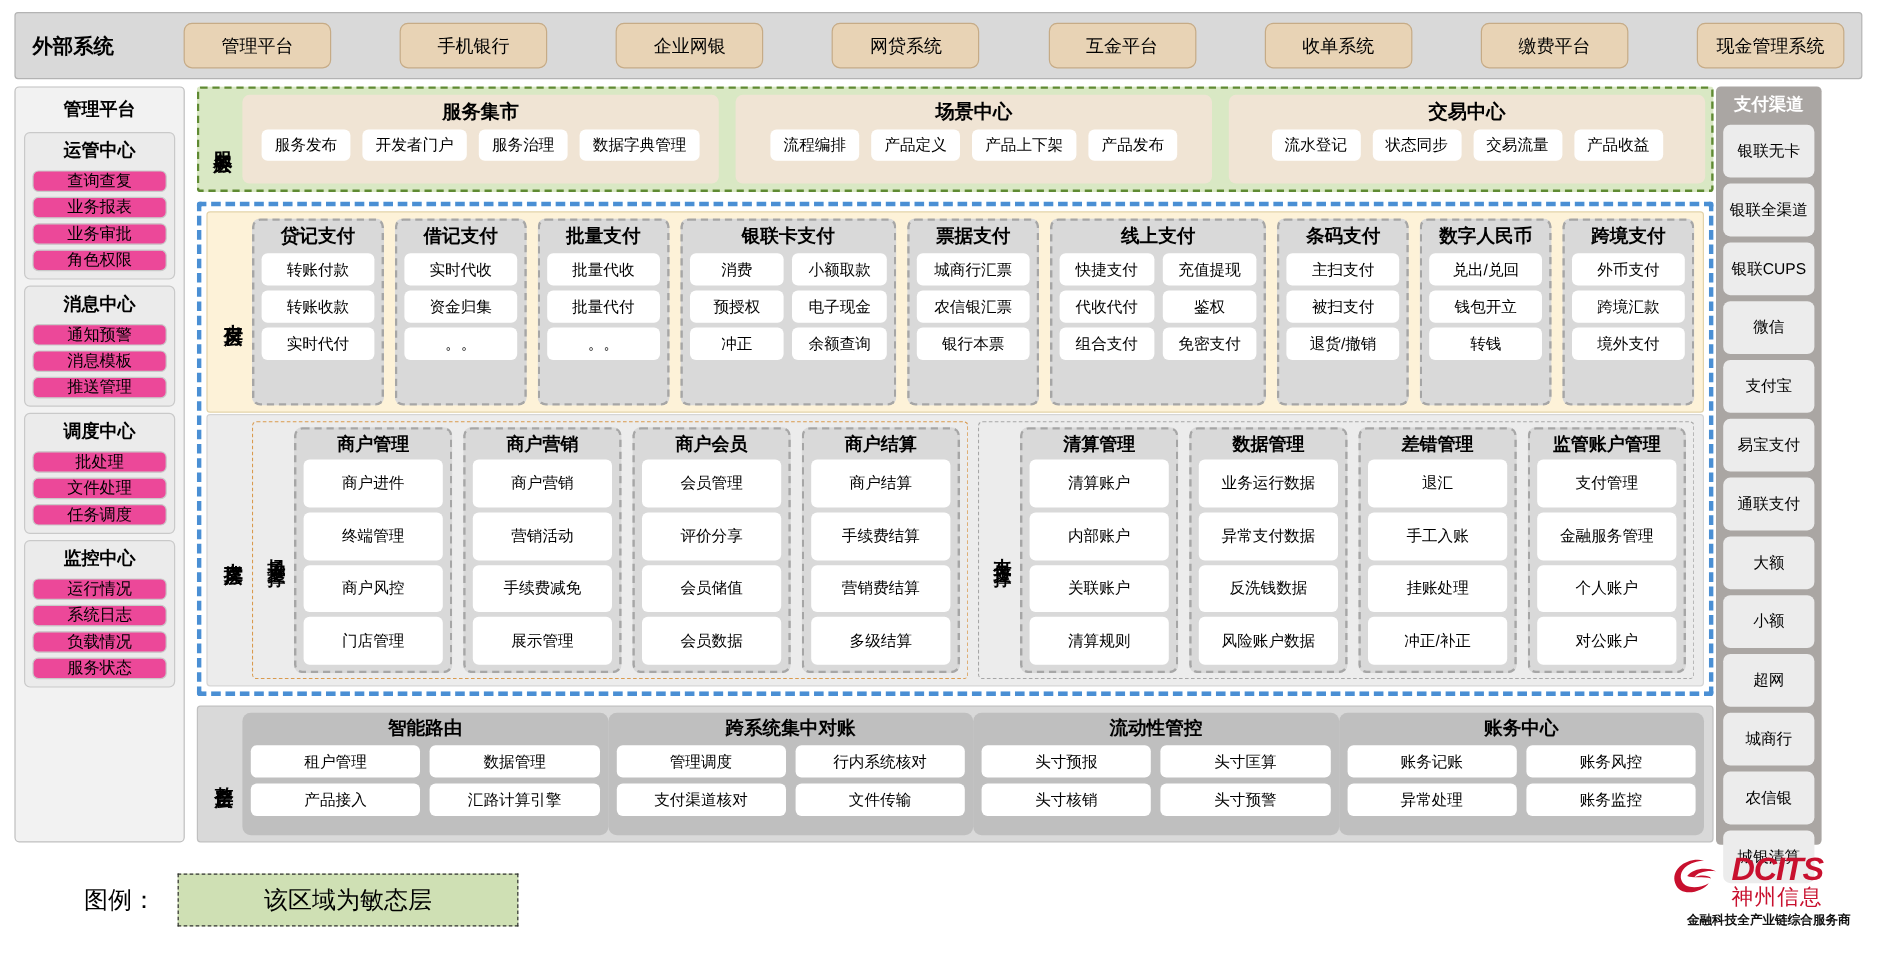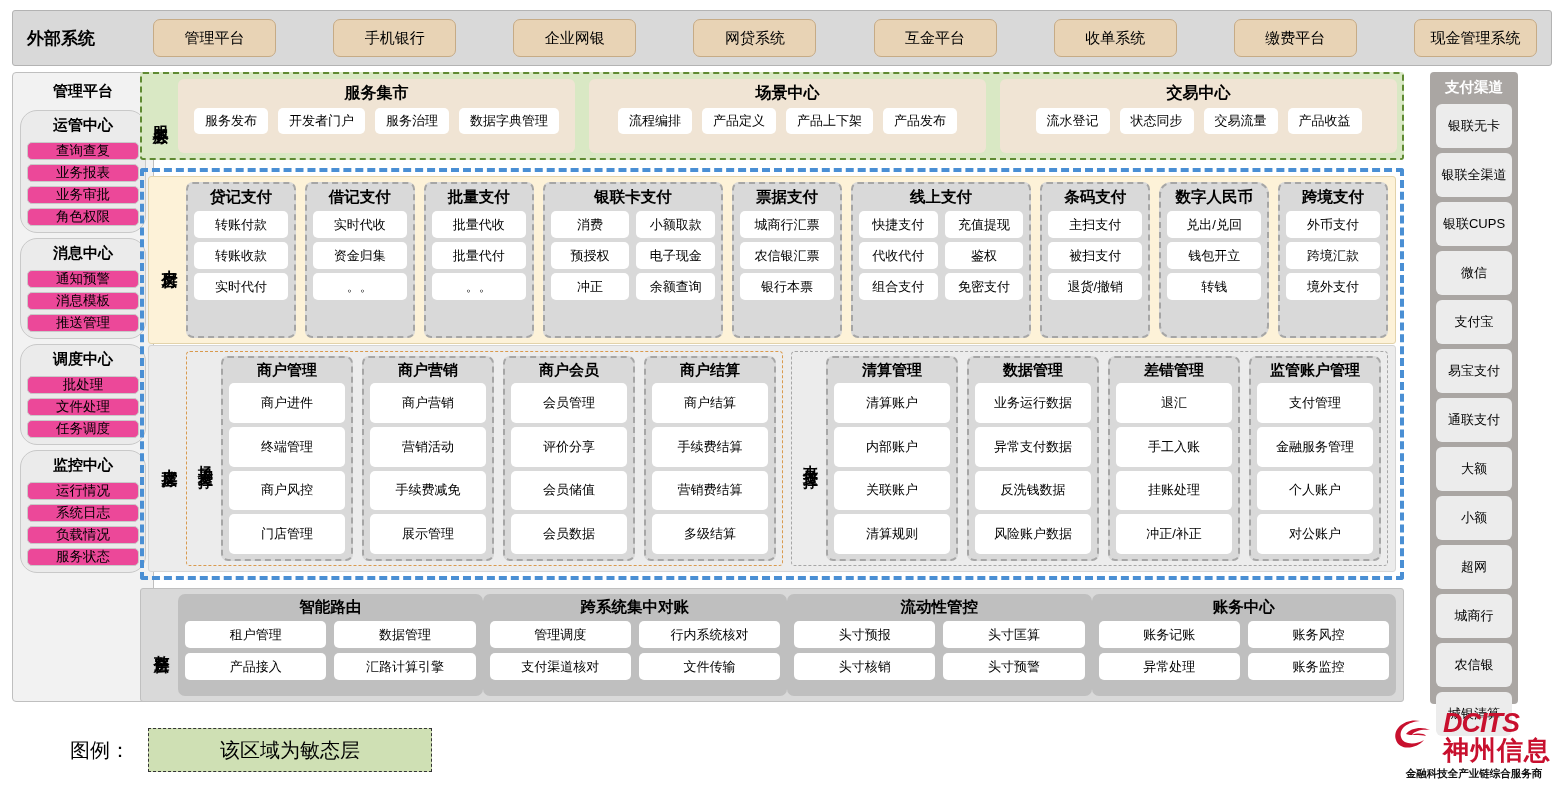--- a/index.html
+++ b/index.html
@@ -25,31 +25,31 @@
   }
 
   
   .mgmt {
     position:absolute; left:12px; top:72px; width:142px; height:630px;
     background:#f2f2f2; border:1px solid #bfbfbf; border-radius:4px;
     padding:6px 7px; display:flex; flex-direction:column; gap:5px;
   }
   .mgmt-title { text-align:center; font-size:15px; font-weight:bold; padding:3px 0 4px; }
   .mgmt-group {
-    background:#ebebeb; border:1px solid #c9c9c9; border-radius:17px;
+    background:#ebebeb; border:1px solid #c9c9c9; border-radius:5px;
     padding:4px 6px 6px; display:flex; flex-direction:column; gap:4px;
   }
   .mgmt-group-title { text-align:center; font-size:15px; font-weight:bold; padding:1px 0 3px; }
   .mgmt-item {
     background:#ec4899; border:1px solid #c9c9c9; border-radius:5px;
     height:18px; display:flex; align-items:center; justify-content:center; font-size:13.5px;
   }
 
   
-  .center { position:absolute; left:140px; top:72px; width:1264px; height:674px; }
+  .center { position:absolute; left:164px; top:72px; width:1264px; height:674px; }
 
   
   .svc-layer {
     position:absolute; left:0; top:0; width:1264px; height:88px;
     background:#d9e8c4; border:2px dashed #5f8a32; border-radius:3px;
     display:flex; align-items:stretch; padding:5px;
   }
   .vlabel {
     writing-mode:vertical-rl; text-orientation:upright;
     font-size:16px; font-weight:bold; letter-spacing:2px;
@@ -154,21 +154,21 @@
     width:284px; height:44px; display:flex; align-items:center; justify-content:center;
     font-size:20px;
   }
   .legend-box.agile { background:#cfe0b4; border:1px dashed #333; }
 
   
   .logo { position:absolute; left:1388px; top:710px; width:172px; }
   .logo-row { display:flex; align-items:center; gap:3px; }
   .logo-text { display:flex; flex-direction:column; line-height:1; }
   .logo-en { font-size:27px; font-weight:bold; color:#c8102e; letter-spacing:-1px; font-style:italic; }
-  .logo-cn { font-size:26px; font-weight:bold; color:#c8102e; letter-spacing:1px; }
+  .logo-cn { font-size:18px; font-weight:normal; color:#c8102e; letter-spacing:1px; }
   .logo-tag { font-size:10.5px; font-weight:bold; text-align:center; margin-top:4px; color:#111; }
 </style>
 </head>
 <body>
 
 <div class="page">
 
   <div class="ext-bar">
     <div class="ext-title">外部系统</div>
     <div class="ext-list" id="ext-list">
@@ -352,21 +352,21 @@
                   <div class="cell">主扫支付</div>
                 </div>
                 <div class="pay-row">
                   <div class="cell">被扫支付</div>
                 </div>
                 <div class="pay-row">
                   <div class="cell">退货/撤销</div>
                 </div>
               </div>
             </div>
-            <div class="pay-col" style="flex: 1 1 0%; border-radius: 12px;">
+            <div class="pay-col" style="flex: 1 1 0%;">
               <div class="pay-col-title">数字人民币</div>
               <div class="pay-cells">
                 <div class="pay-row">
                   <div class="cell">兑出/兑回</div>
                 </div>
                 <div class="pay-row">
                   <div class="cell">钱包开立</div>
                 </div>
                 <div class="pay-row">
                   <div class="cell">转钱</div>

